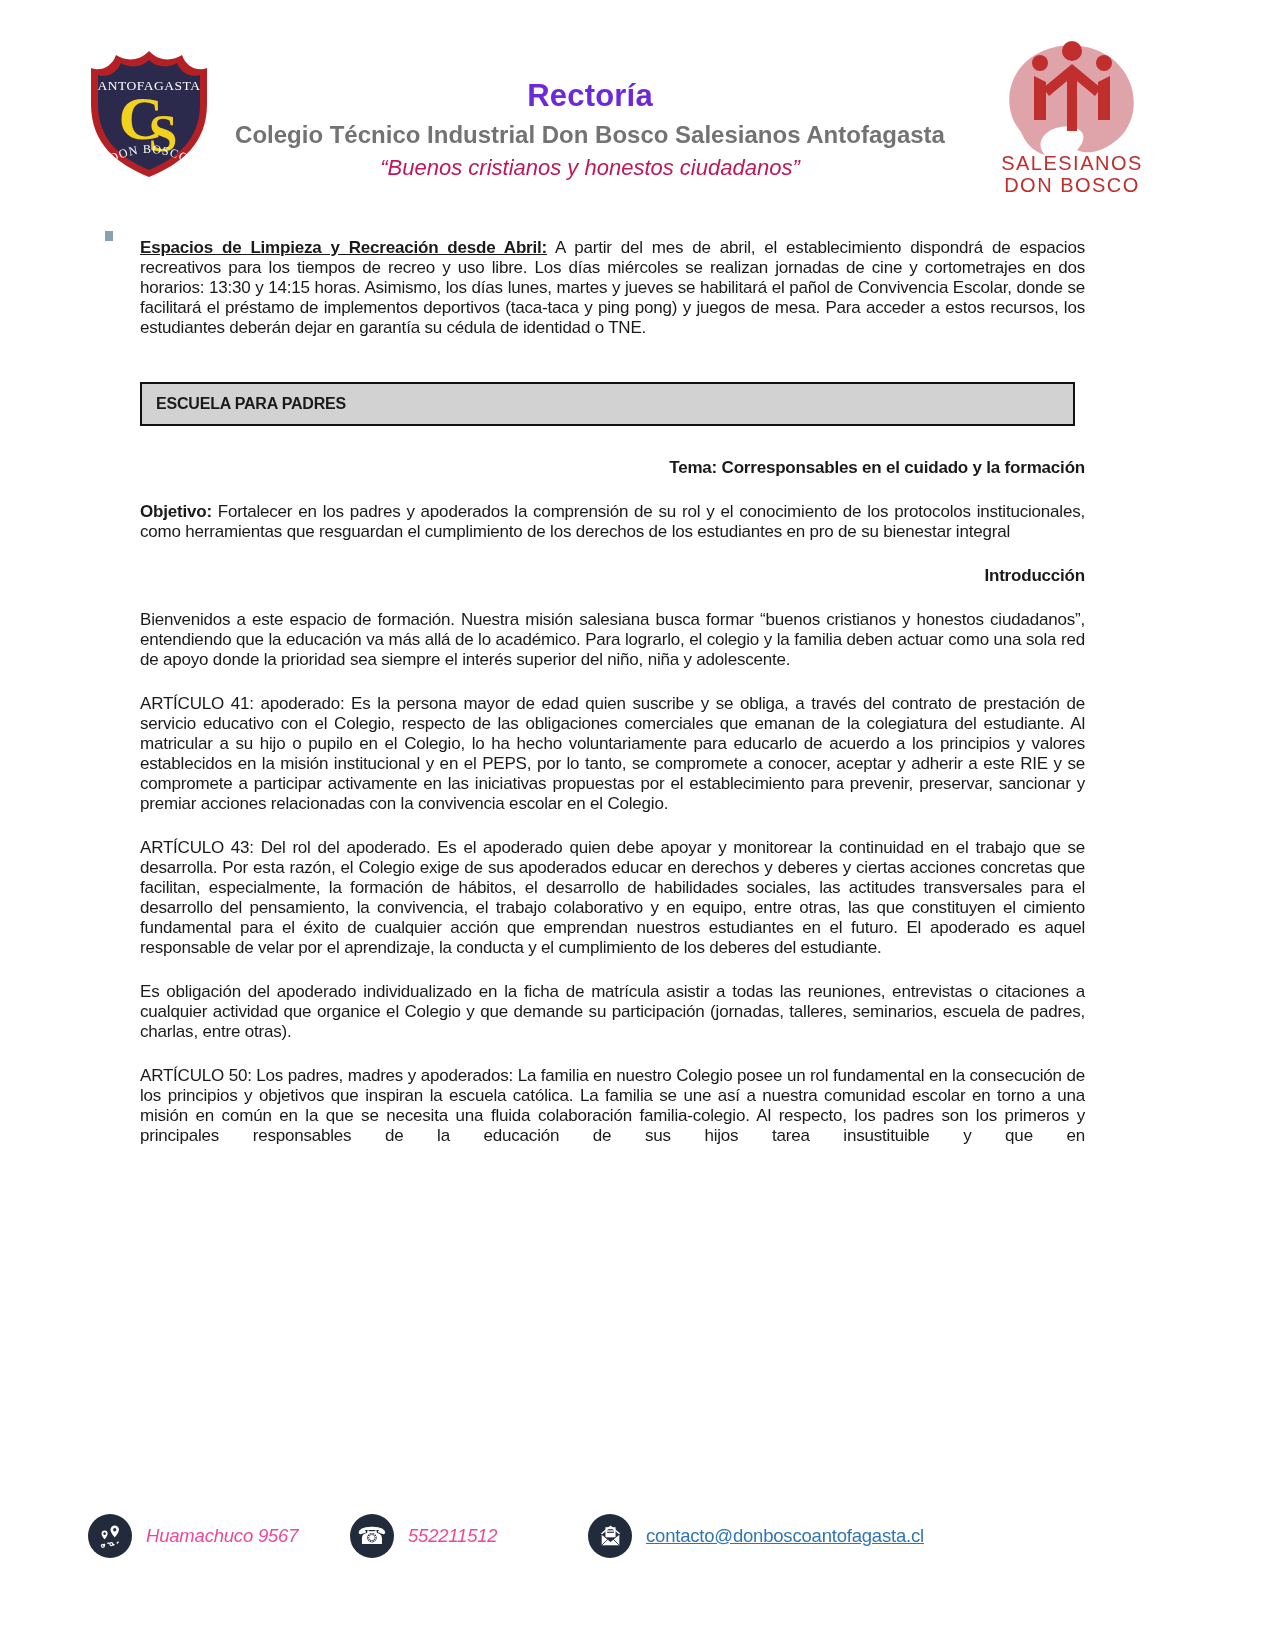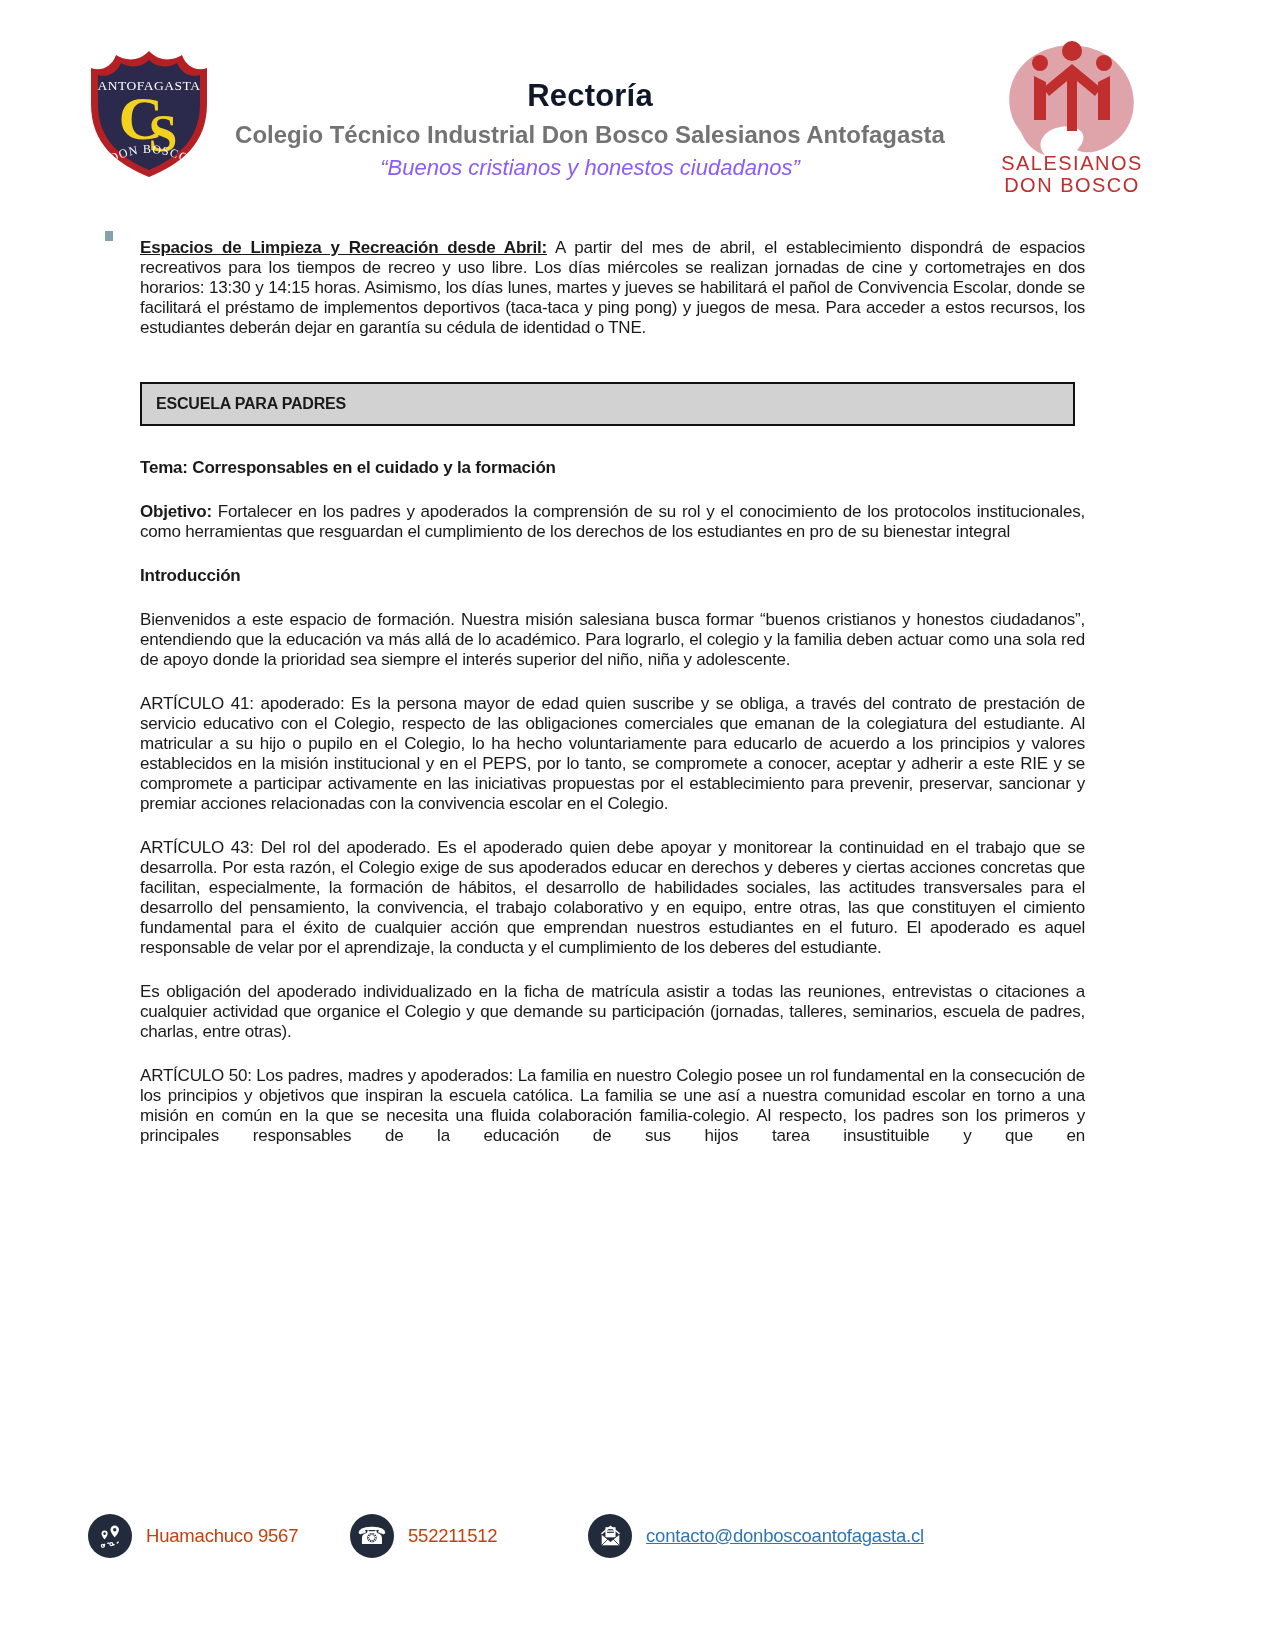--- a/index.html
+++ b/index.html
@@ -12,61 +12,61 @@
     font-family:"Liberation Sans", sans-serif;
     color:#1a1a1a;
     overflow:hidden;
   }
 
   
   .header { position:absolute; top:8px; left:0; width:100%; height:210px; }
   .shield-logo { position:absolute; left:85px; top:38px; width:128px; height:136px; }
   .salesianos-logo { position:absolute; left:982px; top:28px; width:180px; height:162px; }
   .header-text { position:absolute; left:210px; top:70px; width:760px; text-align:center; }
-  .dept-title { font-size:31px; font-weight:bold; color:#0f172a; letter-spacing:0.2px; }
+  .dept-title { font-size:31px; font-weight:bold; color:#6d28d9; letter-spacing:0.2px; }
   .school-name { font-size:24px; font-weight:bold; color:#737373; margin-top:7px; }
-  .motto { font-size:22px; font-style:italic; color:#8b5cf6; margin-top:6px; }
+  .motto { font-size:22px; font-style:italic; color:#be185d; margin-top:6px; }
 
   .stray-mark { position:absolute; left:105px; top:231px; width:8px; height:10px; background:#86A2AE; }
 
   
   .content { position:absolute; left:140px; top:238px; width:945px; font-size:17px; line-height:20px; letter-spacing:-0.2px; }
   .content p { text-align:justify; margin-bottom:24px; }
   .lead-bold-underline { font-weight:bold; text-decoration:underline; }
   .lead-bold { font-weight:bold; }
   .para-announcement { margin-bottom:44px !important; }
 
   .section-box {
     width:935px; height:44px;
     background:#D2D2D2;
     border:2.5px solid #111111;
     display:flex; align-items:center;
     padding-left:14px;
     margin-bottom:32px;
   }
   .section-box-title { font-weight:bold; font-size:16px; letter-spacing:-0.2px; }
 
-  .sub-heading { font-weight:bold; margin-bottom:24px; font-size:17px; }
+  .sub-heading { font-weight:bold; margin-bottom:24px; font-size:17px;text-align:right; }
   .force-justify { text-align-last:justify; }
 
   
   .footer { position:absolute; left:0; top:1512px; width:100%; height:60px; }
   .footer-item { position:absolute; display:flex; align-items:center; gap:14px; height:48px; }
   .footer-item.loc { left:88px; }
   .footer-item.tel { left:350px; }
   .footer-item.mail { left:588px; }
   .footer-item.web { left:872px; }
   .icon-circle {
     width:44px; height:44px; border-radius:50%;
     background:#222B3C;
     display:flex; align-items:center; justify-content:center;
     flex:0 0 44px;
   }
   .icon-circle .glyph { color:#ffffff; font-size:24px; line-height:1; font-family:"DejaVu Sans", sans-serif; }
-  .footer-text { font-size:18.5px; color:#c2410c; letter-spacing:-0.2px; }
+  .footer-text { font-size:18.5px; color:#ec4899; letter-spacing:-0.2px;font-style:italic; }
   a.footer-link { color:#2E75B6; text-decoration:underline; font-size:18.5px; letter-spacing:-0.2px; }
 
   svg text { font-family:"Liberation Serif", serif; }
   svg .sans { font-family:"Liberation Sans", sans-serif; }
 </style>
 </head>
 <body>
 
 <div class="page">
 

